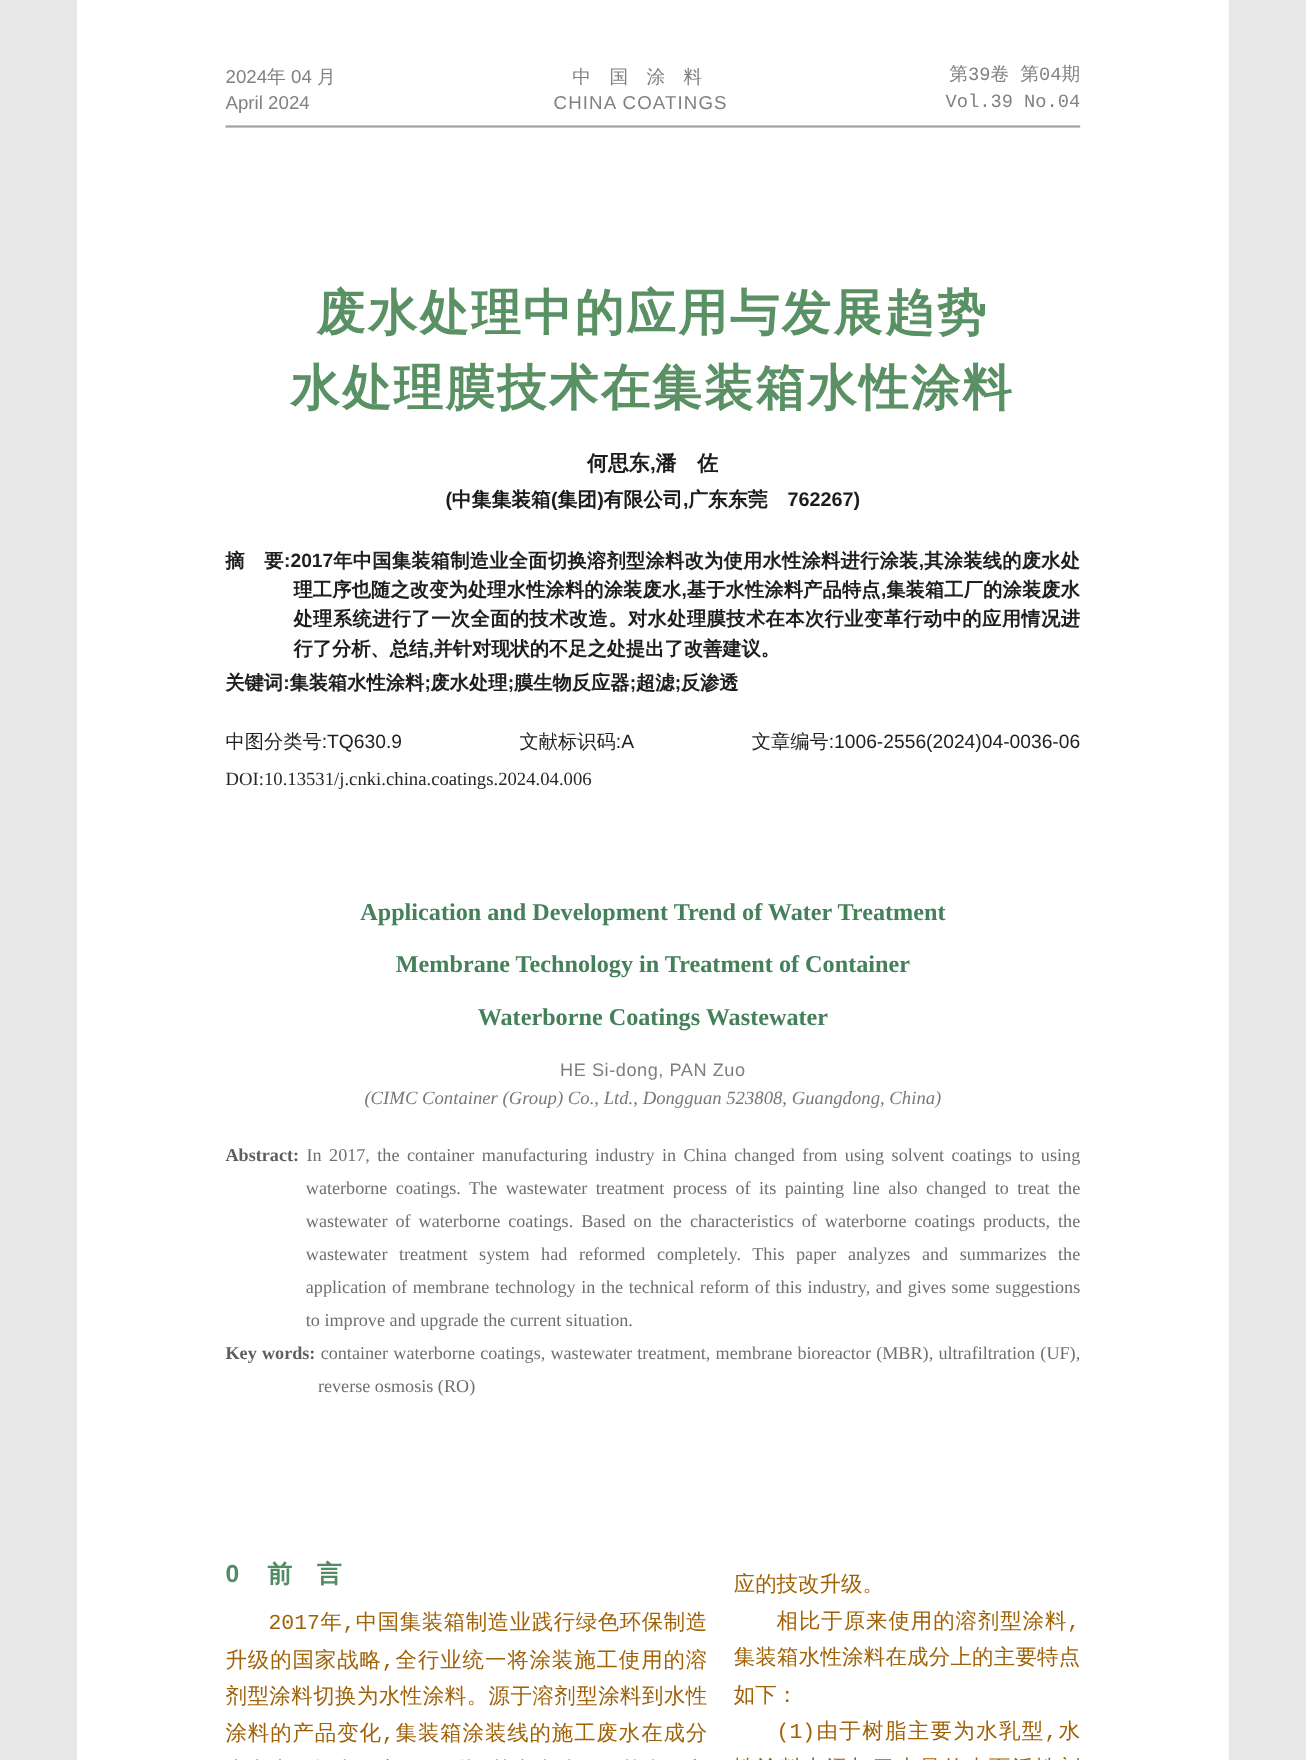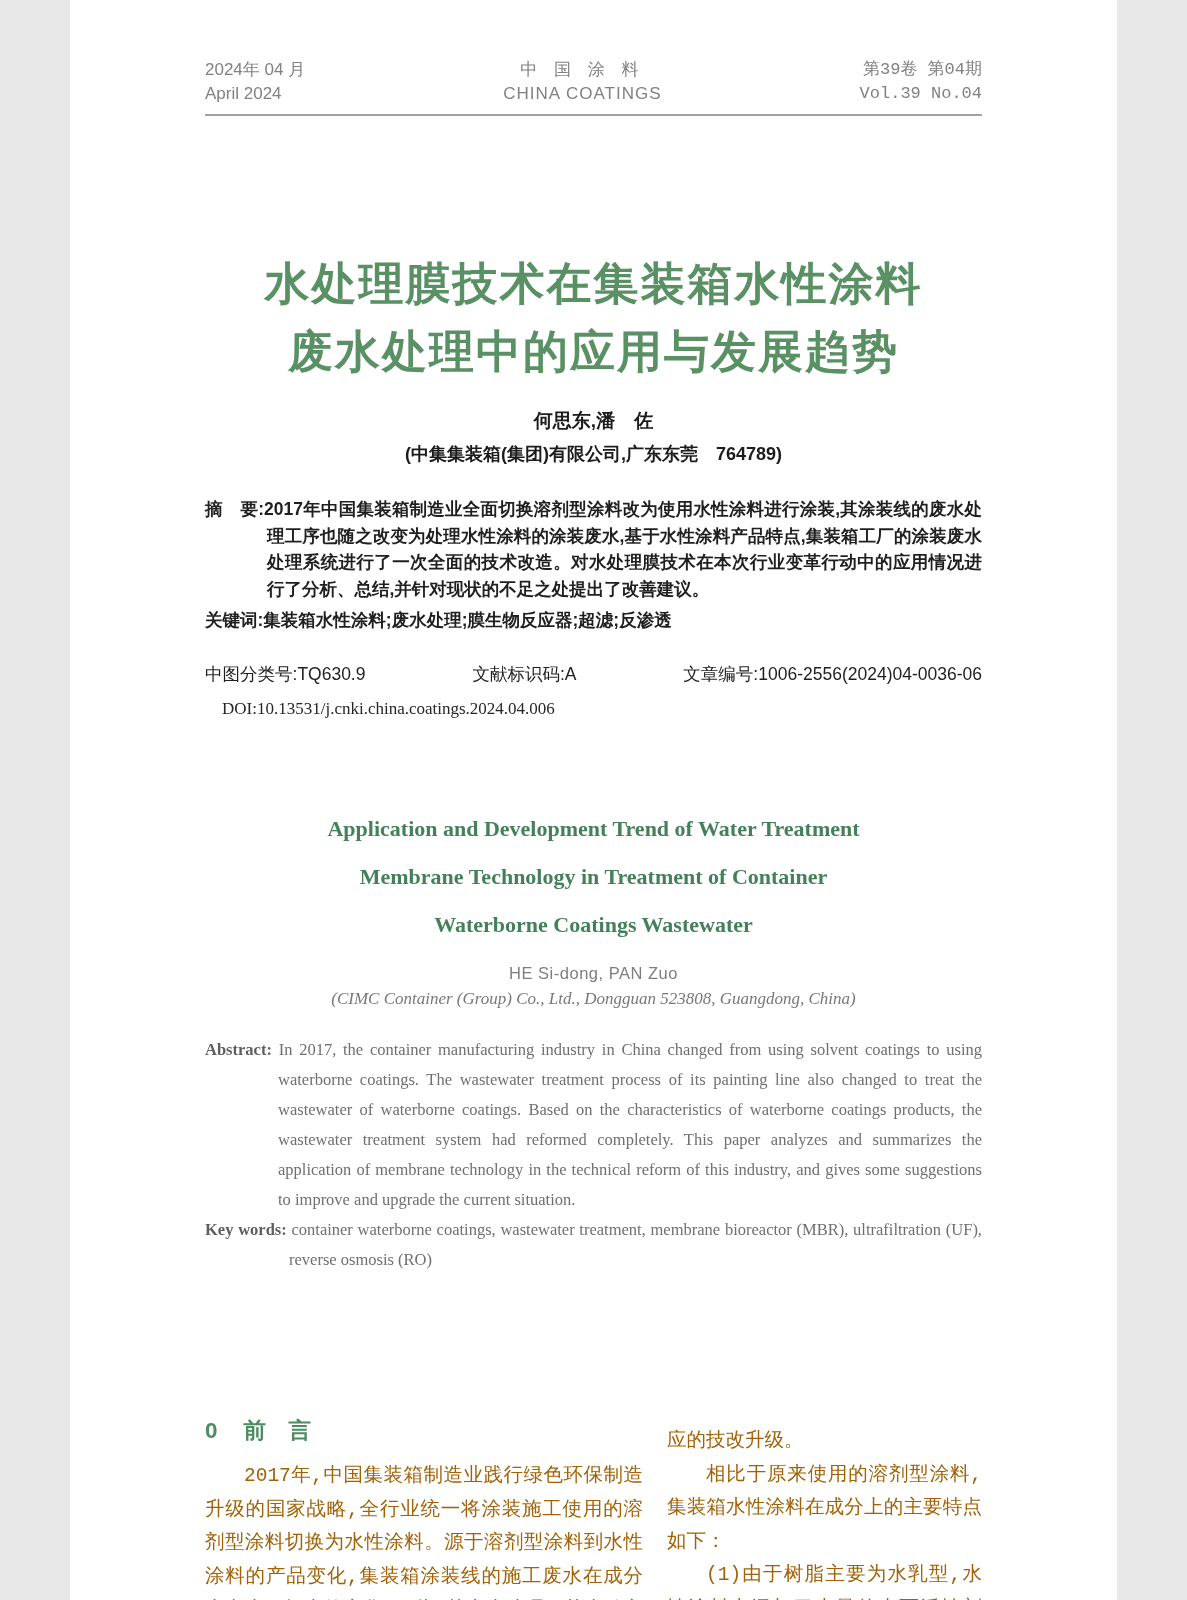--- a/index.html
+++ b/index.html
@@ -19,21 +19,21 @@
   .title-cn{margin:134px 0 0 0;text-align:center;color:#5a9164;
             font-size:45px;line-height:68px;font-weight:700;letter-spacing:2px;}
   .authors-cn{margin-top:22px;text-align:center;font-size:19px;font-weight:700;color:#1c1c1c;}
   .affil-cn{margin-top:8px;text-align:center;font-size:18px;font-weight:700;color:#1c1c1c;}
   
   .abs-cn{margin:30px 0 0 0;font-size:17.5px;line-height:26.5px;font-weight:700;color:#1f1f1f;
           text-align:justify;padding-left:62px;text-indent:-62px;}
   .kw-cn{margin:6px 0 0 0;font-size:17.5px;font-weight:700;color:#1f1f1f;}
   .meta-row{display:flex;justify-content:space-between;margin-top:30px;
             font-size:17.5px;font-weight:400;color:#1f1f1f;}
-  .doi{margin:13px 0 0 17px;font-family:"Liberation Serif","DejaVu Serif",serif;
+  .doi{margin:13px 0 0 0;font-family:"Liberation Serif","DejaVu Serif",serif;
        font-size:17px;color:#262626;}
   
   .title-en{margin:86px 0 0 0;text-align:center;color:#44815a;
             font-family:"Liberation Serif","DejaVu Serif",serif;
             font-size:22px;line-height:48px;font-weight:700;}
   .authors-en{margin-top:15px;text-align:center;color:#7e7e7e;font-size:16.5px;letter-spacing:.5px;}
   .affil-en{margin-top:6px;text-align:center;color:#787878;font-size:17px;
             font-family:"Liberation Serif","DejaVu Serif",serif;font-style:italic;}
   .abs-en{margin:26px 0 0 0;color:#6f6f6f;font-family:"Liberation Serif","DejaVu Serif",serif;
           font-size:16.5px;line-height:30px;text-align:justify;
@@ -67,26 +67,26 @@
       <div>CHINA COATINGS</div>
     </div>
     <div class="hr">
       <div>第39卷 第04期</div>
       <div>Vol.39 No.04</div>
     </div>
   </header>
   <div class="hdr-rule"></div>
 
   <h1 class="title-cn">
+    <div>废水处理中的应用与发展趋势</div>
     <div>水处理膜技术在集装箱水性涂料</div>
-    <div>废水处理中的应用与发展趋势</div>
   </h1>
 
   <div class="authors-cn">何思东,潘　佐</div>
-  <div class="affil-cn">(中集集装箱(集团)有限公司,广东东莞　764789)</div>
+  <div class="affil-cn">(中集集装箱(集团)有限公司,广东东莞　762267)</div>
 
   <p class="abs-cn"><span>摘　要:</span><span>2017年中国集装箱制造业全面切换溶剂型涂料改为使用水性涂料进行涂装,其涂装线的废水处理工序也随之改变为处理水性涂料的涂装废水,基于水性涂料产品特点,集装箱工厂的涂装废水处理系统进行了一次全面的技术改造。对水处理膜技术在本次行业变革行动中的应用情况进行了分析、总结,并针对现状的不足之处提出了改善建议。</span></p>
 
   <p class="kw-cn"><span>关键词:</span><span>集装箱水性涂料;废水处理;膜生物反应器;超滤;反渗透</span></p>
 
   <div class="meta-row">
     <span><span>中图分类号:</span><span>TQ630.9</span></span>
     <span><span>文献标识码:</span><span>A</span></span>
     <span><span>文章编号:</span><span>1006-2556(2024)04-0036-06</span></span>
   </div>

